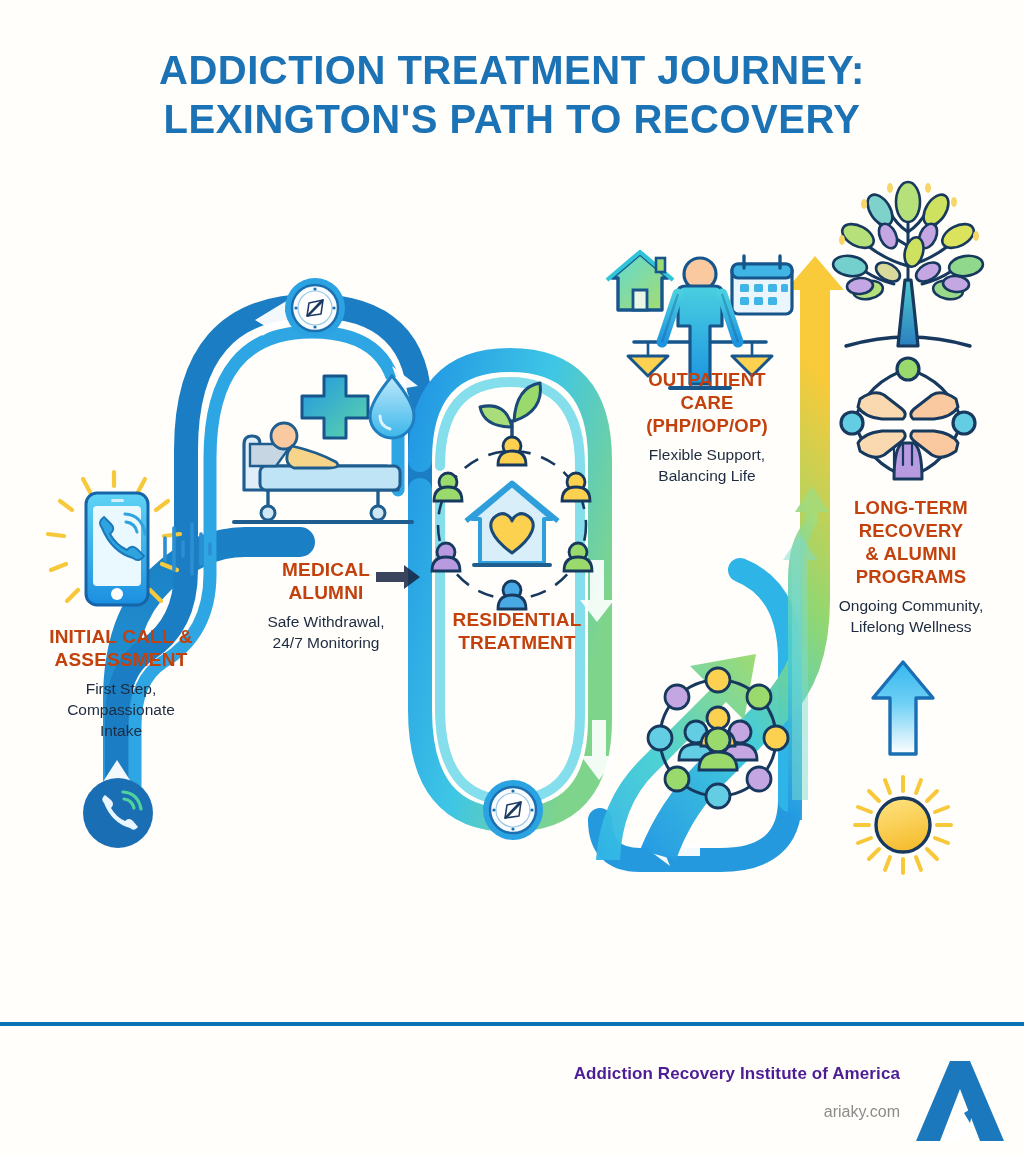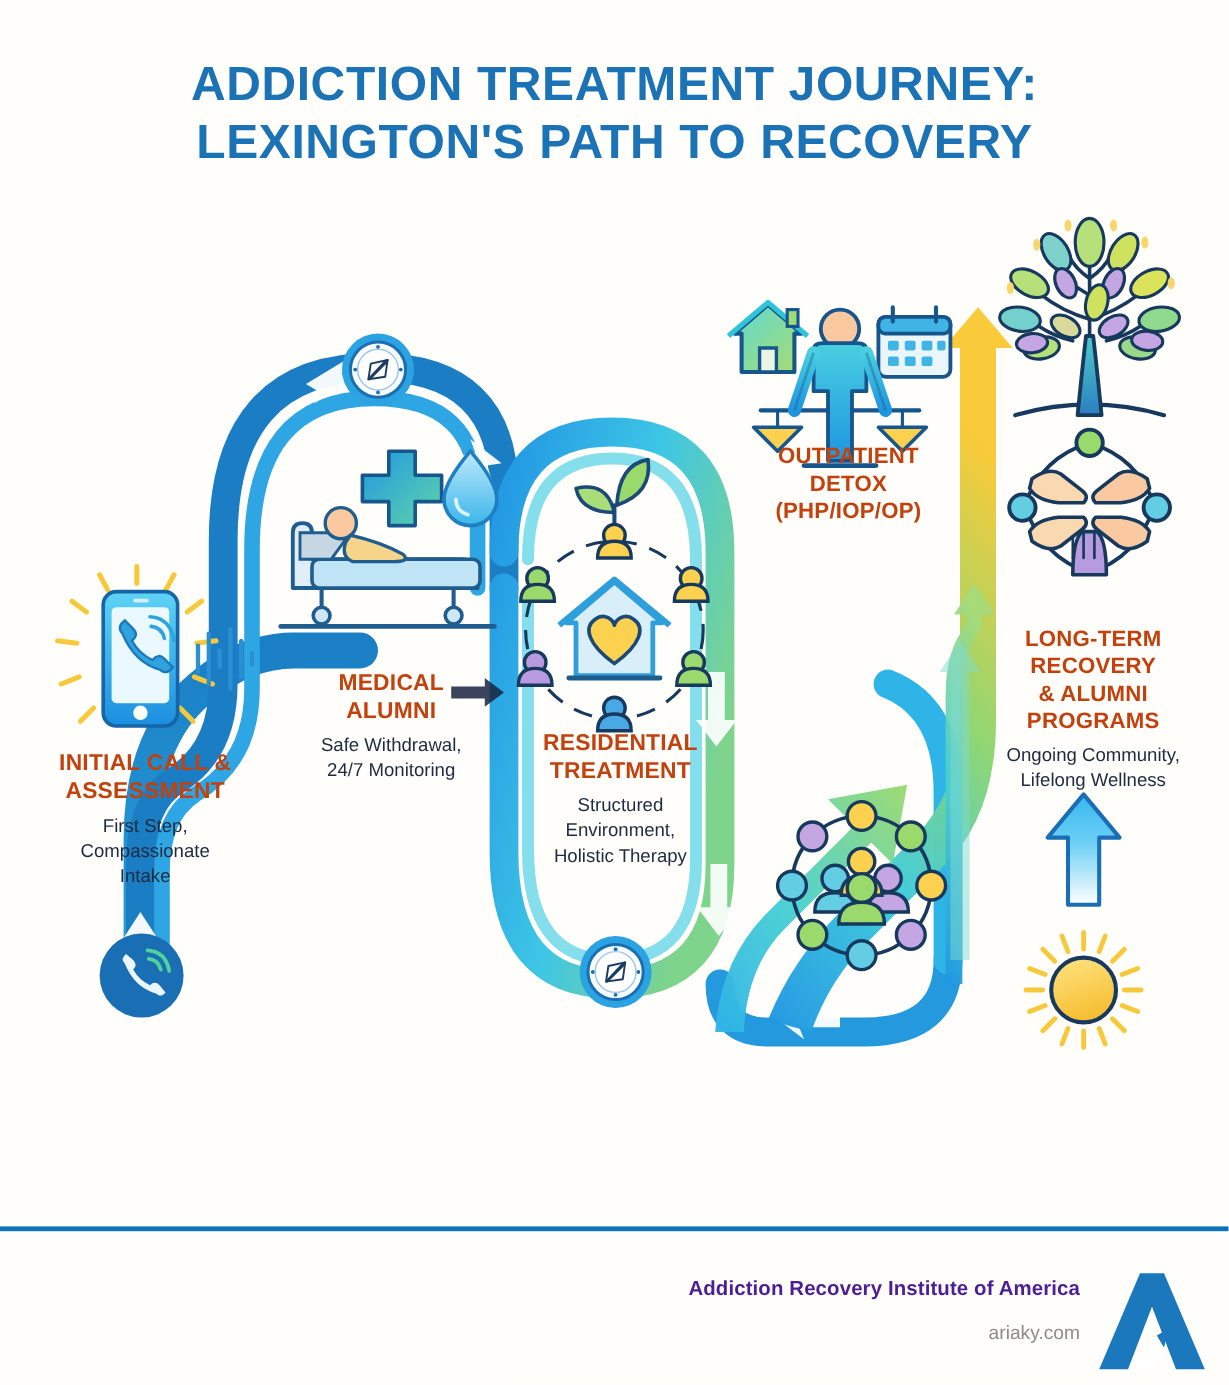--- a/index.html
+++ b/index.html
@@ -62,21 +62,21 @@
     color: #1d2b3f;
     font-size: 15.5px;
     line-height: 21px;
     font-weight: normal;
   }
 
   #step-1 { left: 14px;  top: 625px; width: 214px; }
   #step-2 { left: 228px; top: 558px; width: 196px; }
   #step-3 { left: 421px; top: 608px; width: 192px; }
   #step-4 { left: 612px; top: 368px; width: 190px; }
-  #step-5 { left: 812px; top: 496px; width: 198px; margin-top: 24px; }
+  #step-5 { left: 812px; top: 496px; width: 198px; }
 
   #step-4 .step-title { font-size: 18.5px; }
   #step-5 .step-title { font-size: 18.5px; }
 
   
   .footer-rule {
     position: absolute;
     left: 0;
     top: 1022px;
     width: 1024px;
@@ -579,32 +579,31 @@
       <div>Safe Withdrawal,</div>
       <div>24/7 Monitoring</div>
     </div>
   </div>
 
   <div class="step" id="step-3">
     <div class="step-title">
       <div>RESIDENTIAL</div>
       <div>TREATMENT</div>
     </div>
-    <div class="step-sub">
-      <div>Structured</div>
-      <div>Environment,</div>
-      <div>Holistic Therapy</div>
-    </div>
   </div>
 
   <div class="step" id="step-4">
     <div class="step-title">
       <div>OUTPATIENT</div>
-      <div>DETOX</div>
+      <div>CARE</div>
       <div>(PHP/IOP/OP)</div>
+    </div>
+    <div class="step-sub">
+      <div>Flexible Support,</div>
+      <div>Balancing Life</div>
     </div>
   </div>
 
   <div class="step" id="step-5">
     <div class="step-title">
       <div>LONG-TERM</div>
       <div>RECOVERY</div>
       <div>&amp; ALUMNI</div>
       <div>PROGRAMS</div>
     </div>

